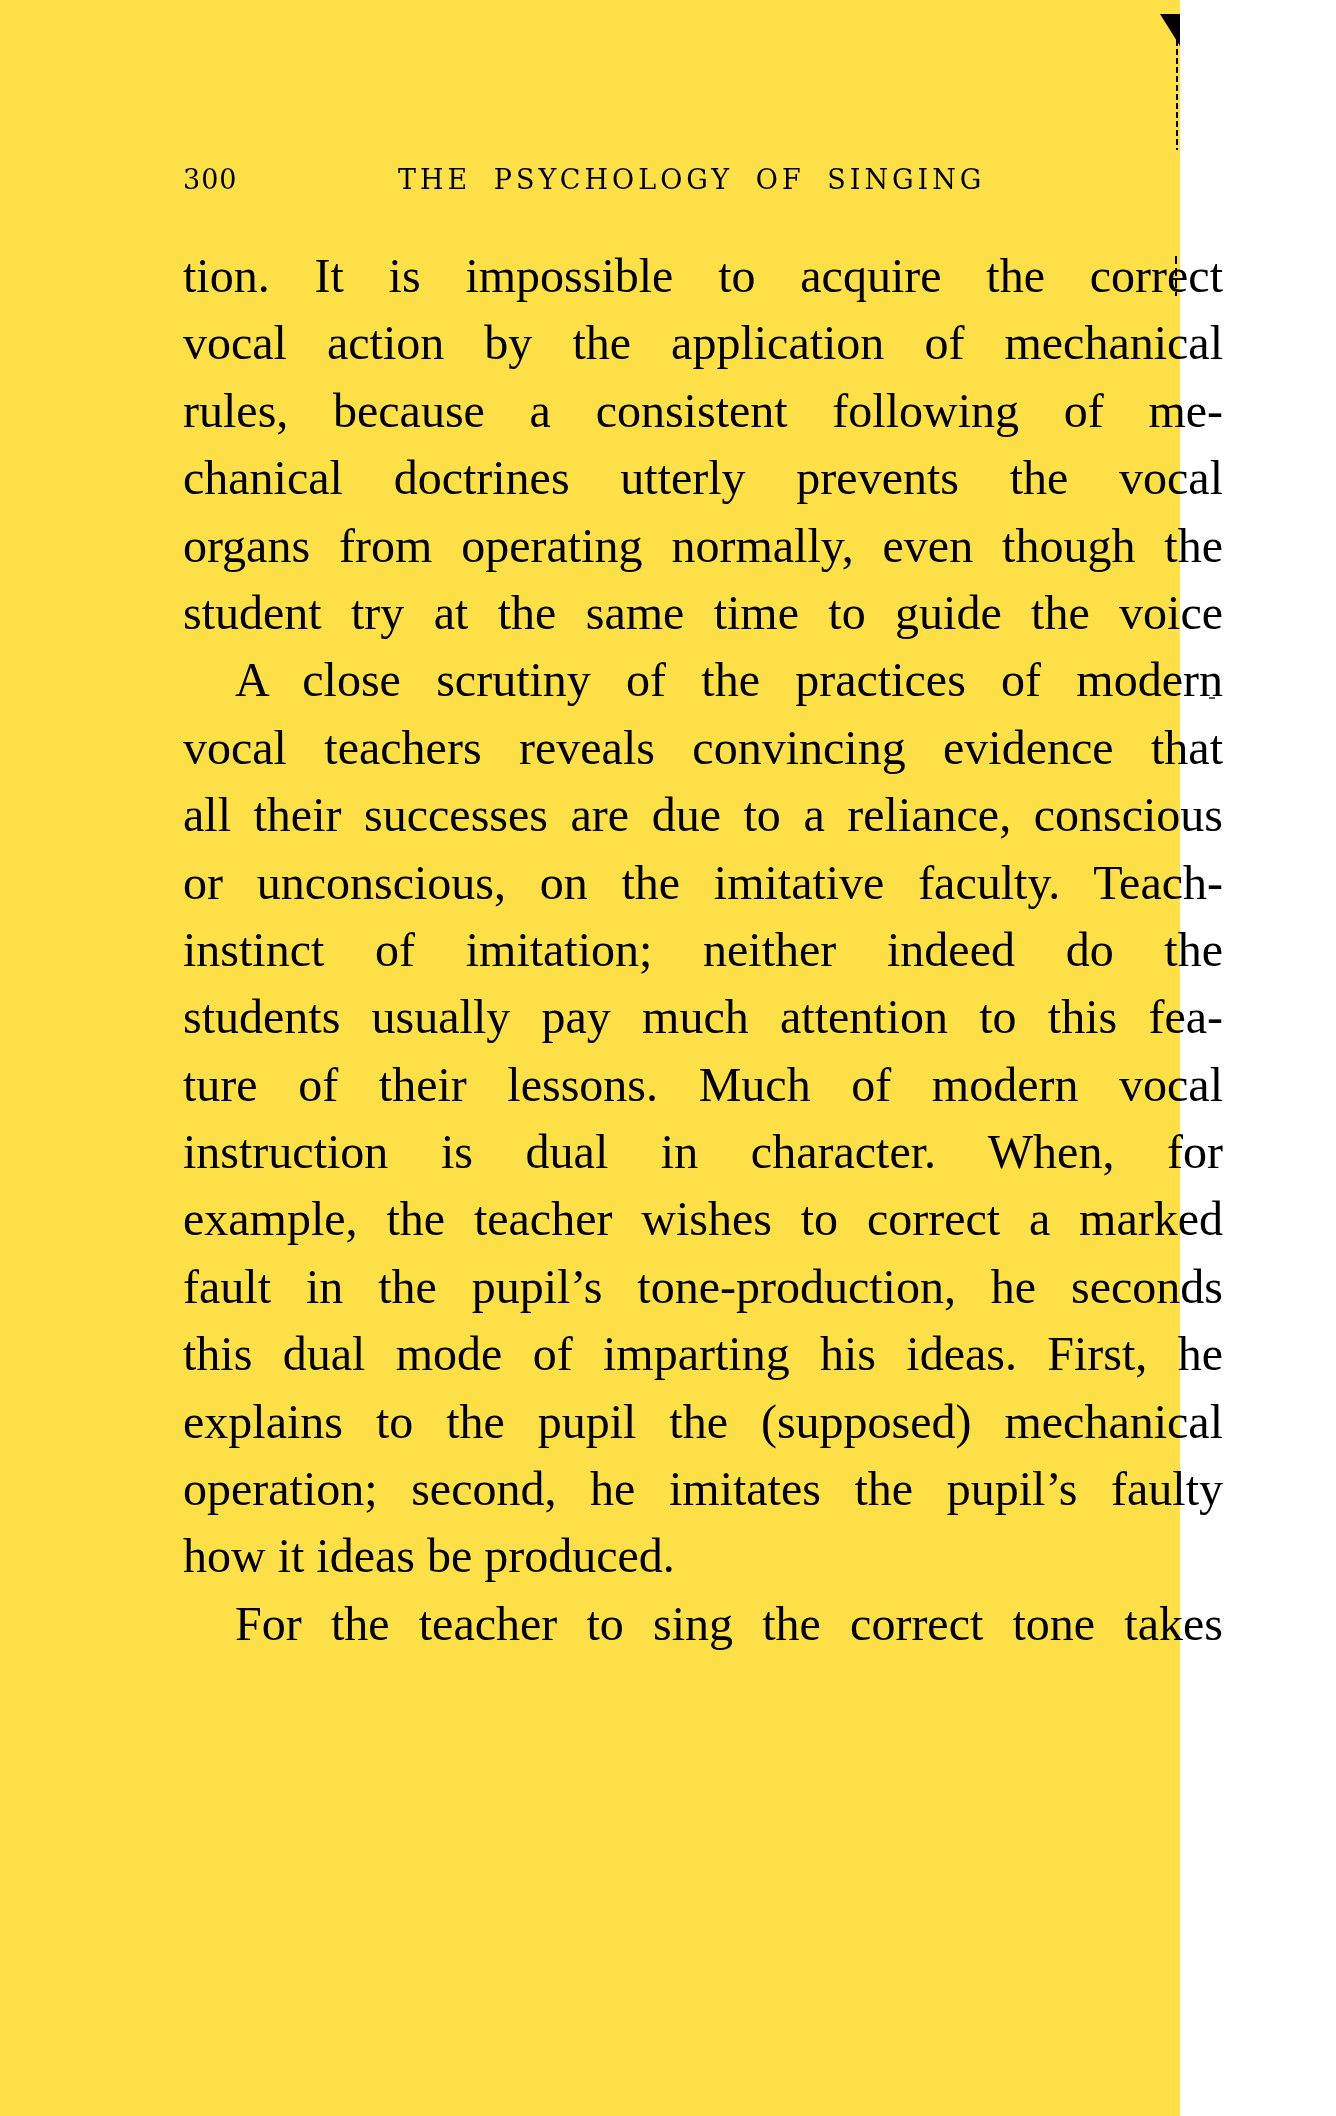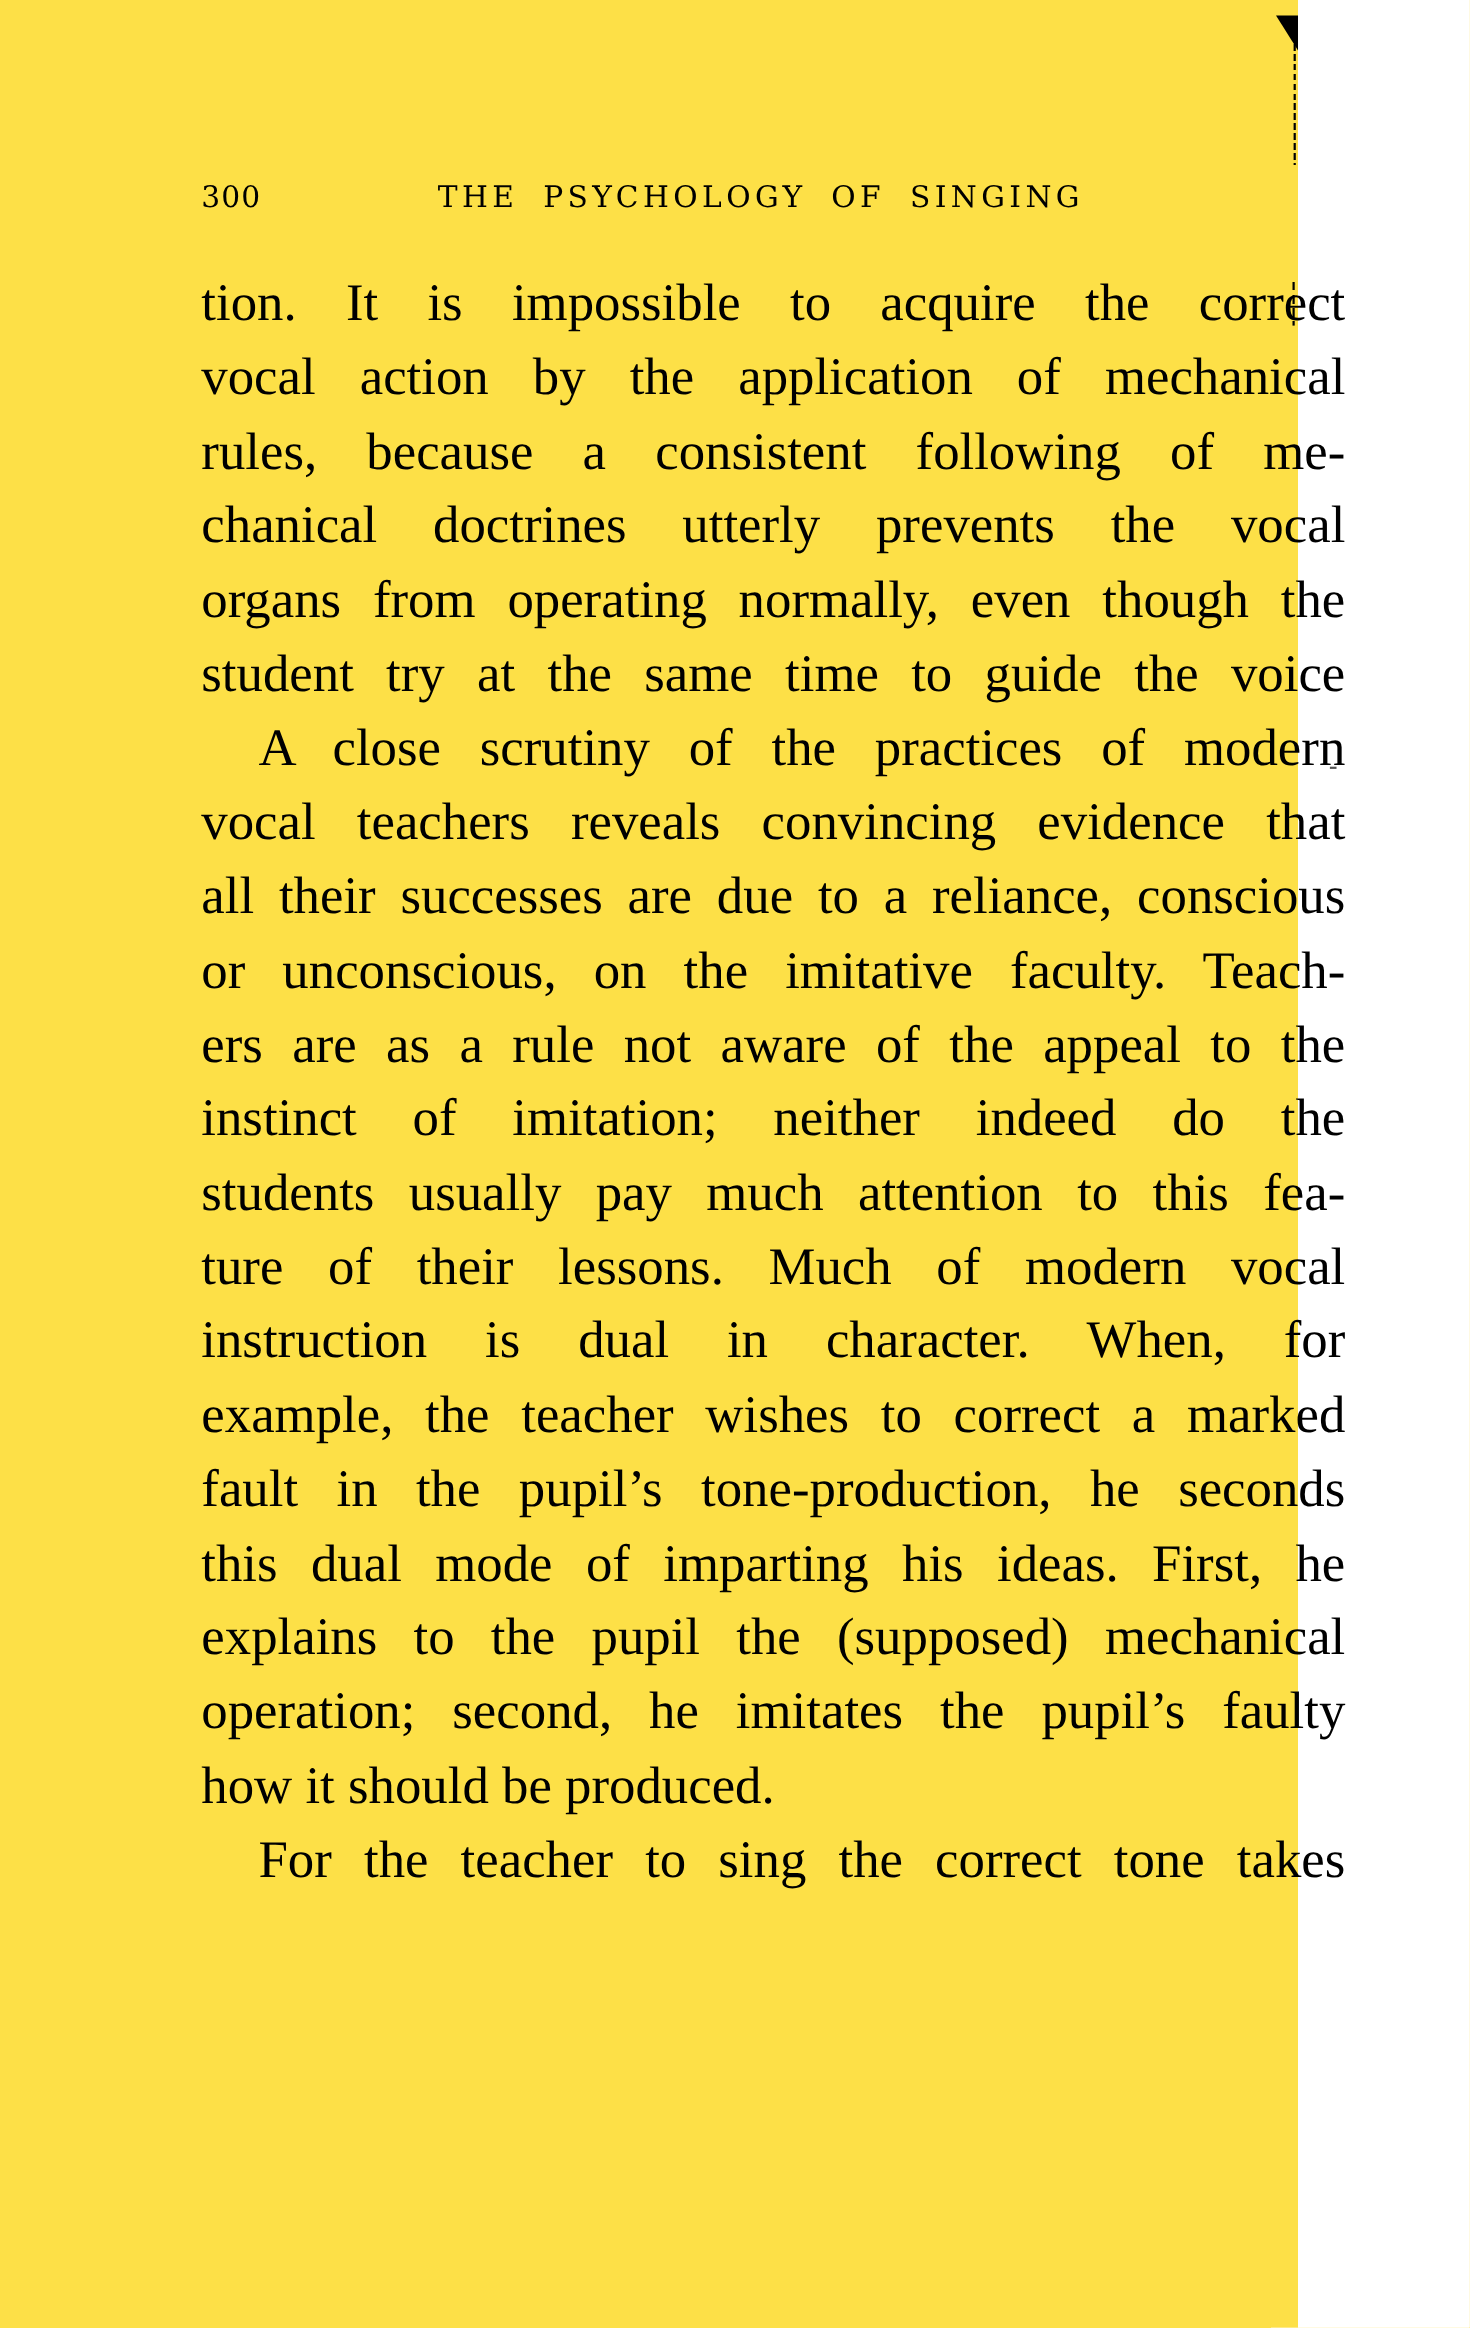--- a/index.html
+++ b/index.html
@@ -37,31 +37,30 @@
         <span class="line">rules, because a consistent following of me-</span>
         <span class="line">chanical doctrines utterly prevents the vocal</span>
         <span class="line">organs from operating normally, even though the</span>
         <span class="line">student try at the same time to guide the voice</span>
       </div>
       <div>
         <span class="line indent">A close scrutiny of the practices of modern</span>
         <span class="line">vocal teachers reveals convincing evidence that</span>
         <span class="line">all their successes are due to a reliance, conscious</span>
         <span class="line">or unconscious, on the imitative faculty.  Teach-</span>
-        <span class="line">ers are as a rule not aware of the appeal to the</span>
         <span class="line">instinct of imitation; neither indeed do the</span>
         <span class="line">students usually pay much attention to this fea-</span>
         <span class="line">ture of their lessons.  Much of modern vocal</span>
         <span class="line">instruction is dual in character.  When, for</span>
         <span class="line">example, the teacher wishes to correct a marked</span>
         <span class="line">fault in the pupil’s tone-production, he seconds</span>
         <span class="line">this dual mode of imparting his ideas.  First, he</span>
         <span class="line">explains to the pupil the (supposed) mechanical</span>
         <span class="line">operation; second, he imitates the pupil’s faulty</span>
-        <span class="line last">how it should be produced.</span>
+        <span class="line last">how it ideas be produced.</span>
       </div>
       <div>
         <span class="line indent">For the teacher to sing the correct tone takes</span>
       </div>
     </div>
 
   <div class="speck" style="left:1209px; top:697px;"></div>
 </div>
 
 </body></html>

